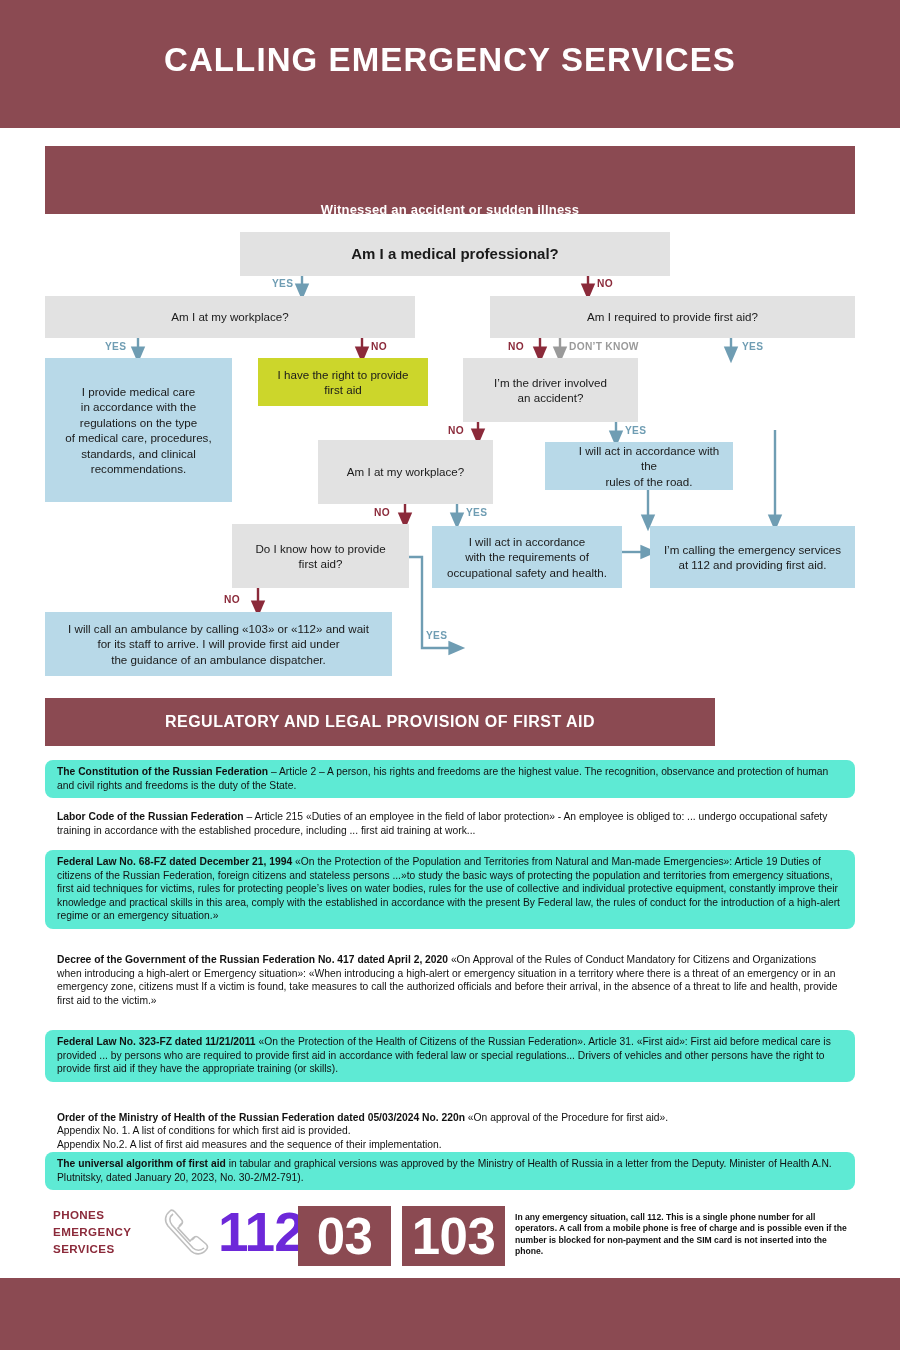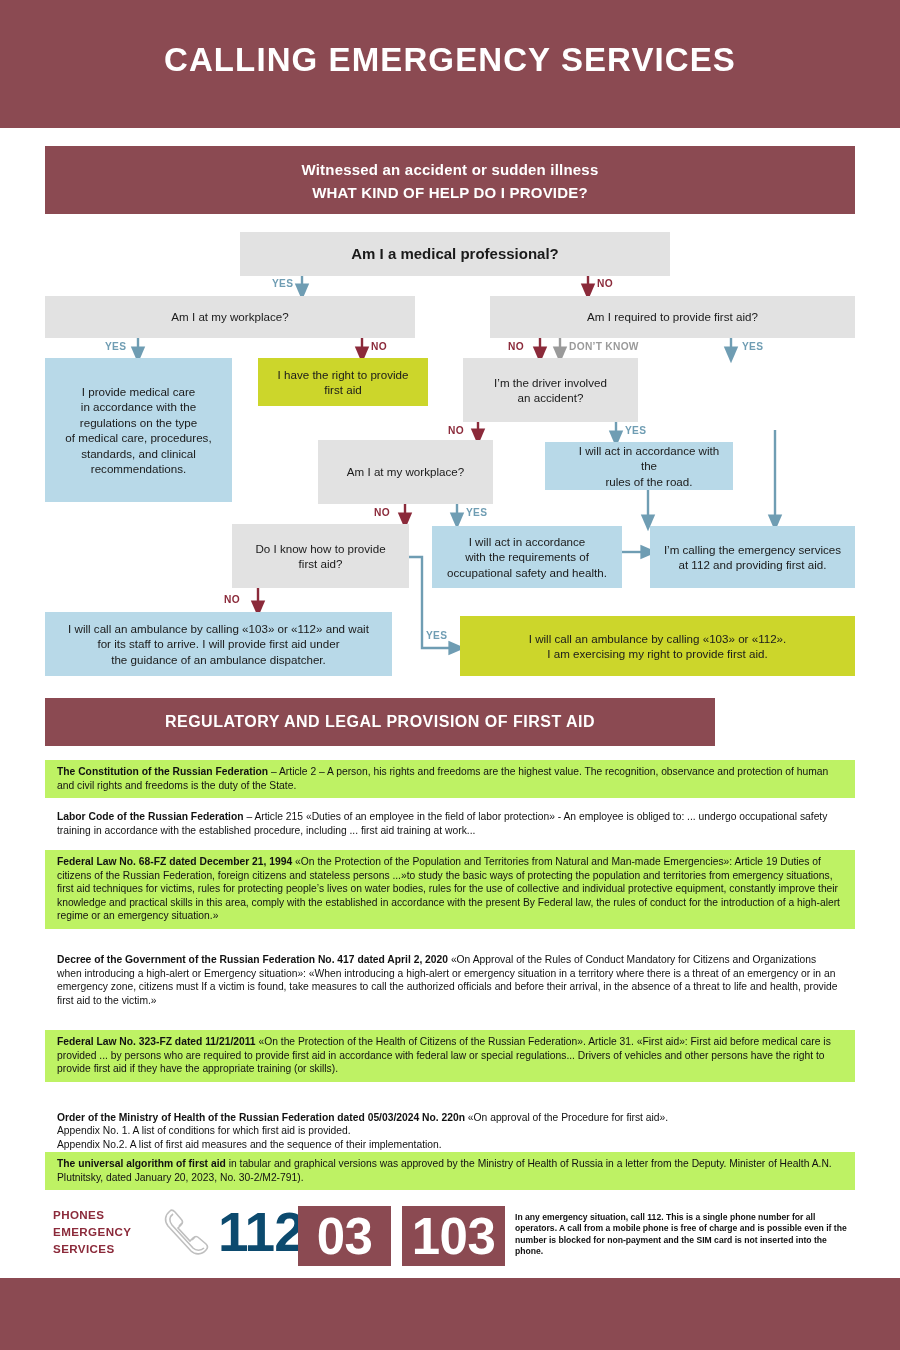--- a/index.html
+++ b/index.html
@@ -48,24 +48,25 @@
     position: absolute;
     left: 45px; top: 146px;
     width: 810px; height: 68px;
     background: #8b4a52;
     color: #ffffff;
     text-align: center;
     box-sizing: border-box;
     padding-top: 12px;
   }
   .subtitle-line {
-    font-size: 15px;
+    font-size: 13px;
     font-weight: bold;
     line-height: 23px;
     letter-spacing: 0.2px;
+    margin-top: 40px;
   }
 
   
   #flow {
     position: absolute;
     left: 0; top: 0;
     width: 900px; height: 1350px;
     pointer-events: none;
   }
   .fbox {
@@ -123,42 +124,42 @@
     left: 45px;
     width: 810px;
     box-sizing: border-box;
     padding: 5px 12px 6px 12px;
     font-size: 10.3px;
     line-height: 13.6px;
     color: #111111;
     text-align: left;
     font-family: "Liberation Sans", sans-serif;
   }
-  .legal.shaded { background: #bef264; }
+  .legal.shaded { background: #5eead4; border-radius: 8px; }
   .legal b { font-weight: bold; }
 
   
   .footer-labels {
     position: absolute;
     left: 53px; top: 1206px;
     color: #8b2a3a;
     font-size: 11.6px;
     font-weight: bold;
     line-height: 17px;
     letter-spacing: 0.4px;
   }
   .phone-icon {
     position: absolute;
     left: 158px; top: 1205px;
     width: 60px; height: 58px;
   }
   .num-112 {
     position: absolute;
     left: 218px; top: 1199px;
-    color: #0c4a6e;
+    color: #6d28d9;
     font-size: 55px;
     font-weight: bold;
     letter-spacing: -1px;
     line-height: 66px;
   }
   .numbox {
     position: absolute;
     background: #8b4a52;
     color: #ffffff;
     font-size: 51px;
@@ -299,22 +300,20 @@
 at 112 and providing first aid.</div>
 
   <div class="alabel no" style="left:224px; top:594px;">NO</div>
 
   <div class="fbox blue" style="left:45px; top:612px; width:347px; height:64px; white-space:pre-line;">I will call an ambulance by calling «103» or «112» and wait
 for its staff to arrive. I will provide first aid under
 the guidance of an ambulance dispatcher.</div>
 
   <div class="alabel yes" style="left:426px; top:630px;">YES</div>
 
-  <div class="fbox olive" style="left:460px; top:616px; width:395px; height:60px; white-space:pre-line;">I will call an ambulance by calling «103» or «112».
-I am exercising my right to provide first aid.</div>
 
   <div class="section-banner">REGULATORY AND LEGAL PROVISION OF FIRST AID</div>
 
   <div class="legal shaded" style="top:760px;">
     <b>The Constitution of the Russian Federation</b><span> – Article 2 – A person, his rights and freedoms are the highest value. The recognition, observance and protection of human and civil rights and freedoms is the duty of the State.</span>
   </div>
 
   <div class="legal" style="top:805px;">
     <b>Labor Code of the Russian Federation</b><span> – Article 215 «Duties of an employee in the field of labor protection» - An employee is obliged to: ... undergo occupational safety training in accordance with the established procedure, including ... first aid training at work...</span>
   </div>

